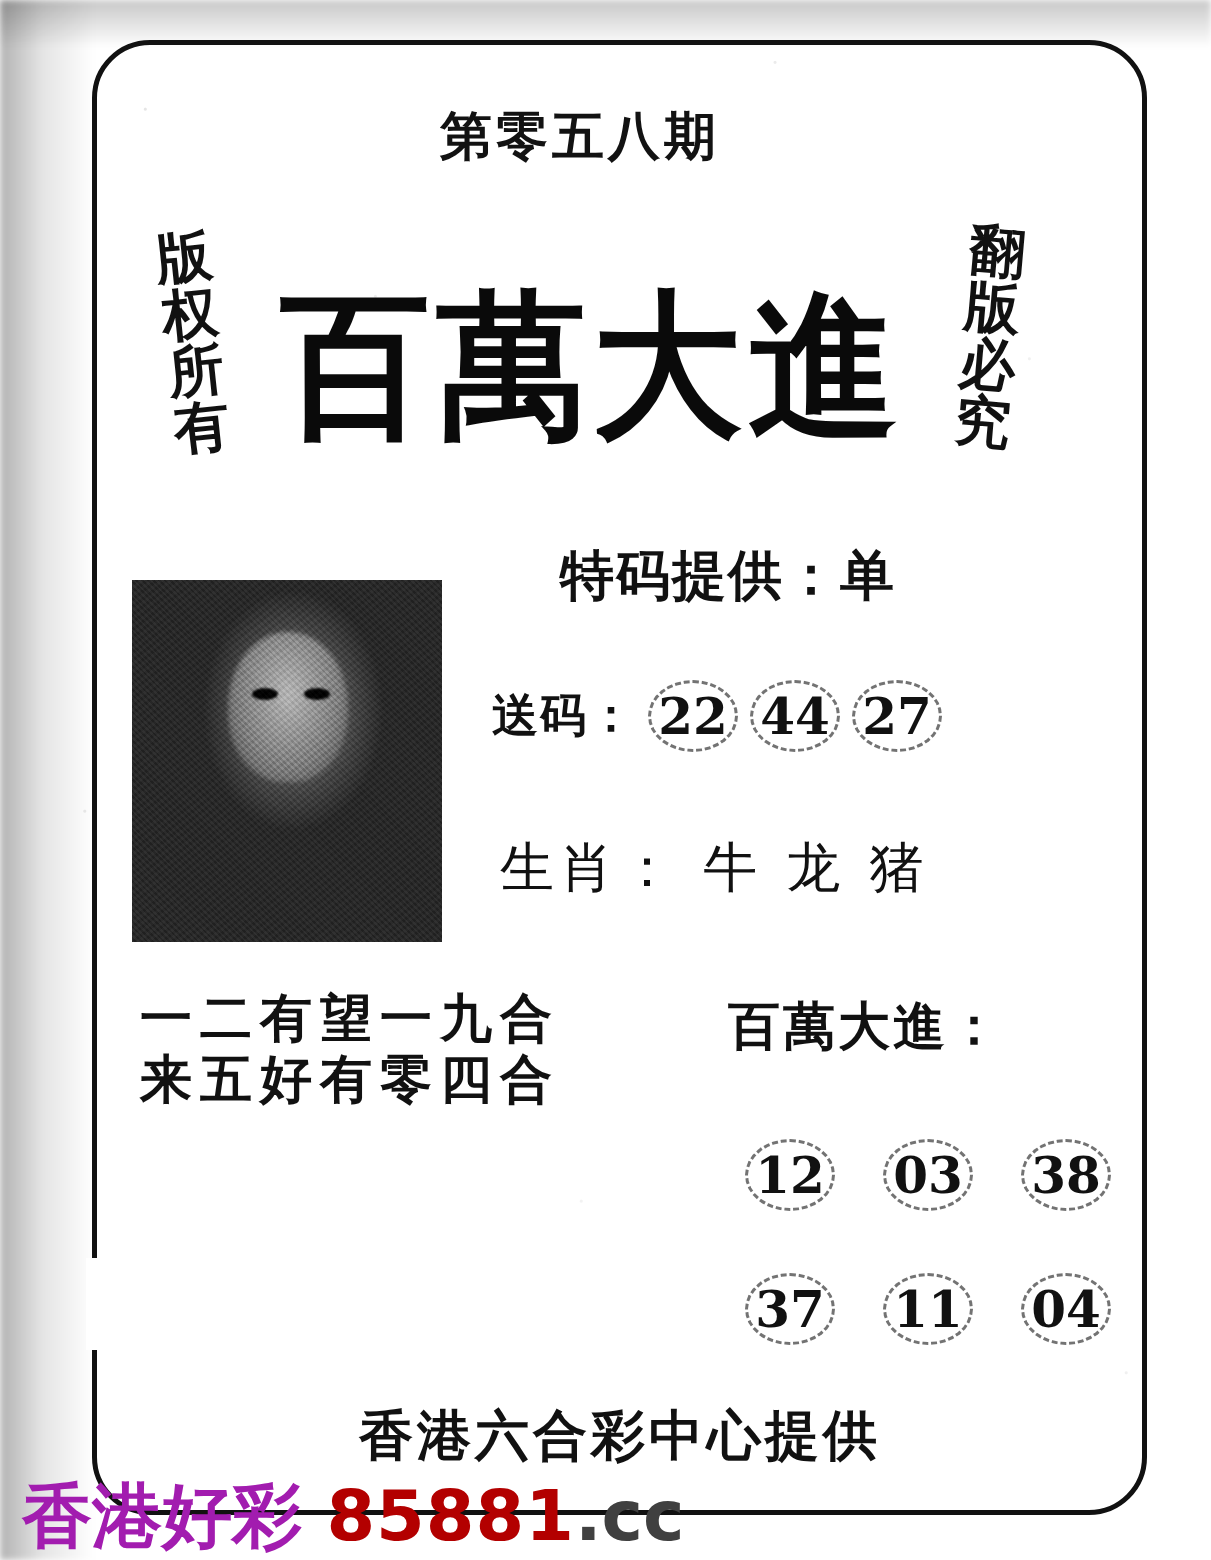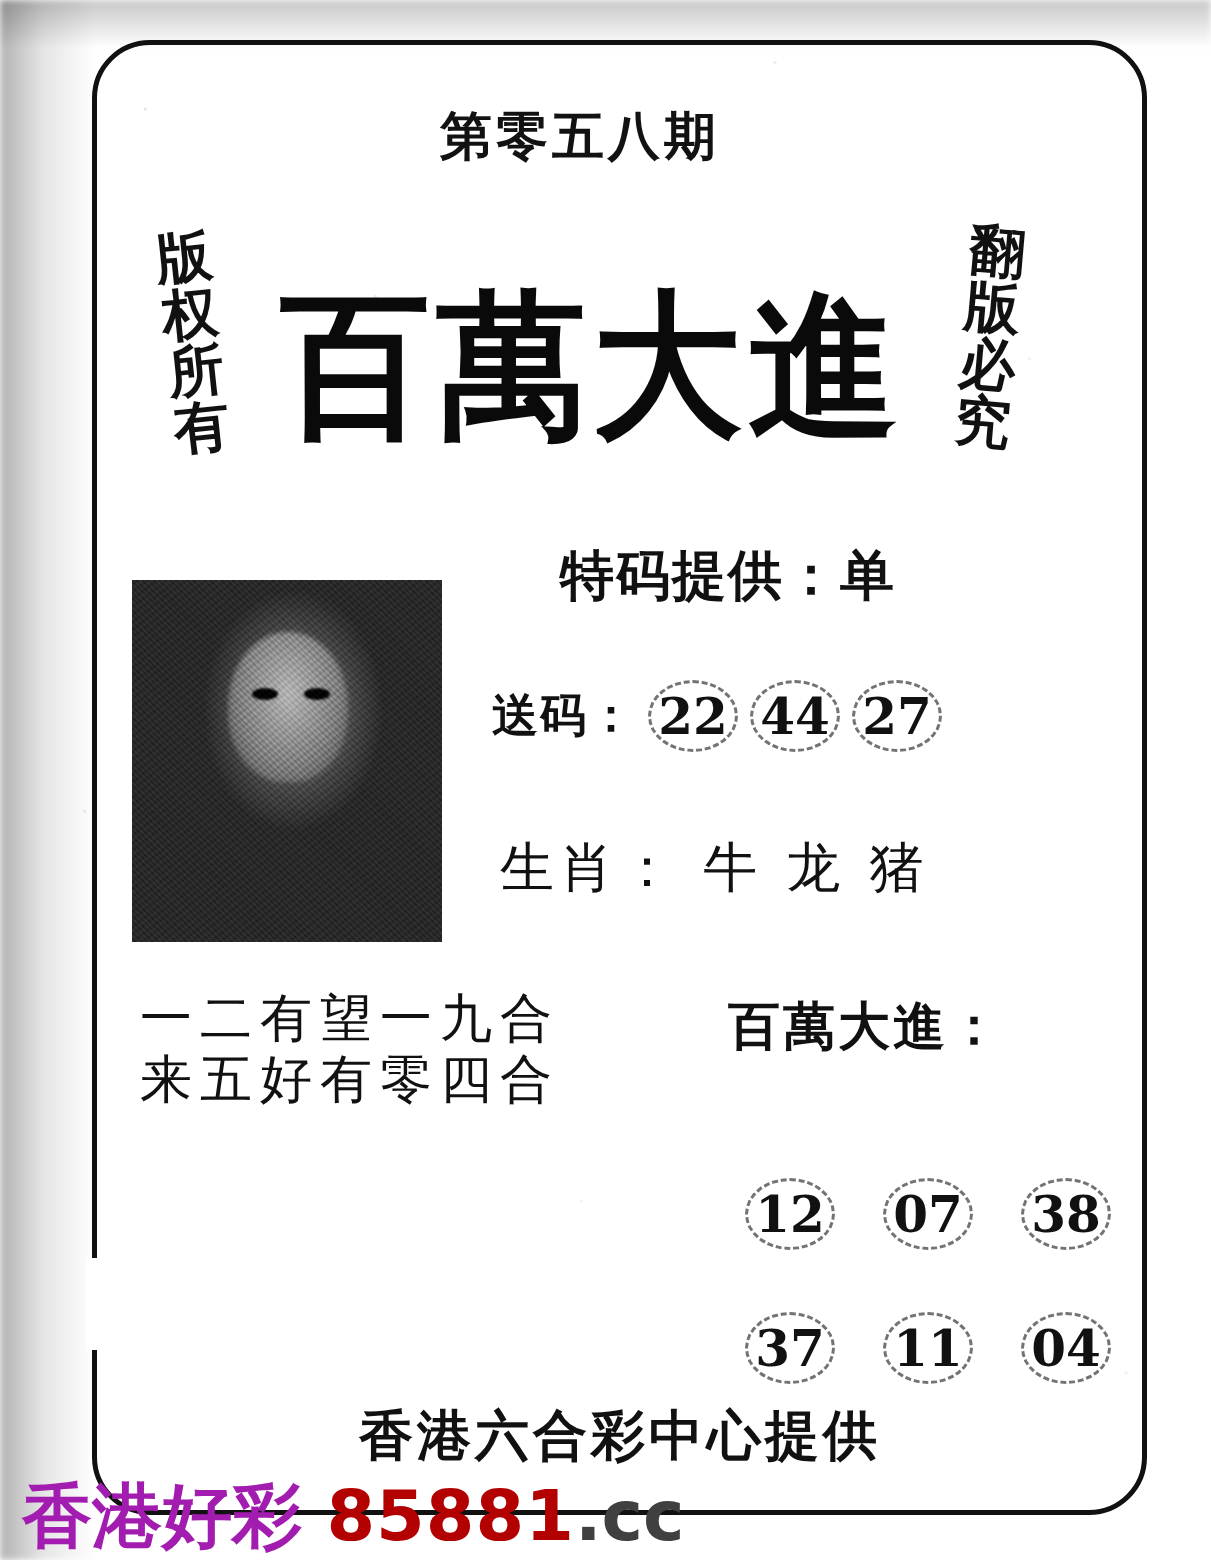--- a/index.html
+++ b/index.html
@@ -219,42 +219,42 @@
   }
   .poem-title {
     font-size: 52px;
     font-weight: bold;
     color: #111;
     letter-spacing: 4px;
     margin-bottom: 10px;
   }
   .poem-line {
     font-size: 52px;
-    font-weight: normal;
+    font-weight: bold;
     color: #111;
     letter-spacing: 8px;
     line-height: 1.18;
     white-space: nowrap;
   }
 
   .lianma-block {
     position: absolute;
     left: 728px;
     top: 992px;
     width: 400px;
   }
   .lianma-title {
     font-size: 52px;
     font-weight: bold;
     color: #111;
     letter-spacing: 3px;
     white-space: nowrap;
   }
   .lianma-grid {
-    margin-top: 116px;
+    margin-top: 77px;
     display: grid;
     grid-template-columns: repeat(3, 1fr);
     row-gap: 62px;
     column-gap: 14px;
     justify-items: center;
   }
 
   .footer-center {
     position: absolute;
     left: 240px;
@@ -329,21 +329,21 @@
 
 <div class="poem-block">
   <div class="poem-line">一二有望一九合</div>
   <div class="poem-line">来五好有零四合</div>
 </div>
 
 <div class="lianma-block">
   <div class="lianma-title">百萬大進：</div>
   <div class="lianma-grid">
     <div class="ball dashed">12</div>
-    <div class="ball dashed">07</div>
+    <div class="ball dashed">03</div>
     <div class="ball dashed">38</div>
     <div class="ball dashed">37</div>
     <div class="ball dashed">11</div>
     <div class="ball dashed">04</div>
   </div>
 </div>
 
 <div class="footer-center">香港六合彩中心提供</div>
 
 <div class="watermark">

